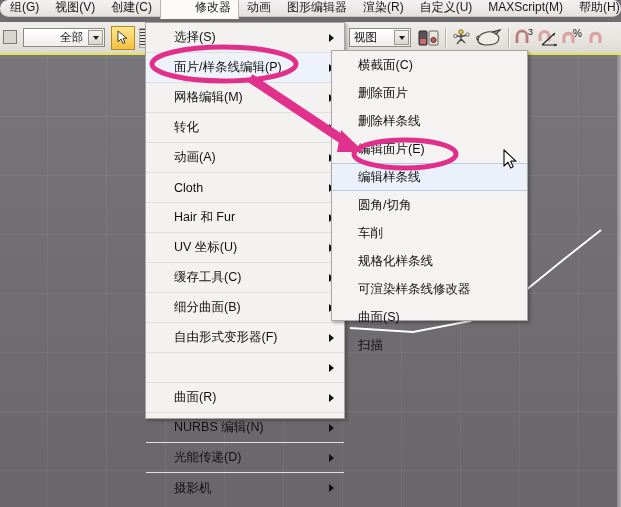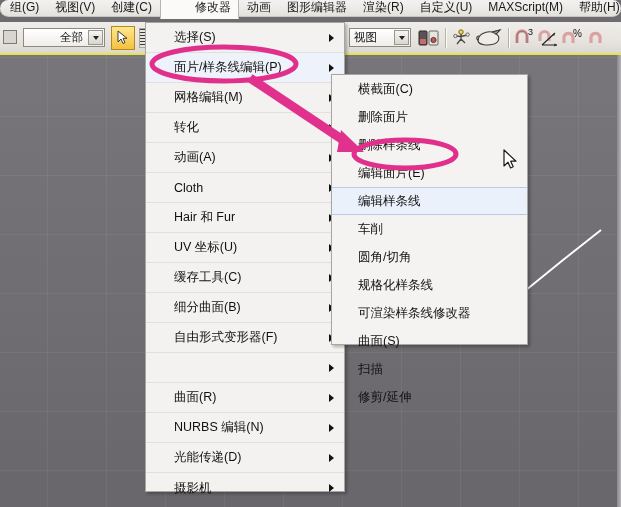--- a/index.html
+++ b/index.html
@@ -103,21 +103,21 @@
     background-size: 59px 59px;
     background-position: -12px 2px;
   }
   #vp-right-edge {
     position:absolute; right:0; top:0; width:4px; height:452px;
     background: linear-gradient(to right,#8b888d,#b6b3b6);
   }
 
   
   #menu-modifiers {
-    position:absolute; left:145px; top:22px; width:200px; height:470px;
+    position:absolute; left:145px; top:22px; width:200px; height:397px;
     background:#f3f2f0;
     border:1px solid #a9a6a0;
     box-shadow: 2px 2px 3px rgba(0,0,0,0.28);
     z-index:30;
   }
   .mi {
     position:relative; height:30px;
     display:flex; align-items:center;
     font-size:12.5px; color:#111;
     padding-left:28px;
@@ -131,21 +131,20 @@
   }
   .mi.hl { background:#eef3fb; }
 
   
   #submenu-patch {
     position:absolute; left:331px; top:50px; width:197px; height:271px;
     background:#f4f3f1;
     border:1px solid #a9a6a0;
     box-shadow: 2px 2px 3px rgba(0,0,0,0.28);
     z-index:40;
-    margin-top:24px;
   }
   .smi {
     height:28px; display:flex; align-items:center;
     font-size:12.5px; color:#111;
     padding-left:26px;
   }
   .smi.hl {
     background:#eaf1fb;
     border-top:1px solid #b6cbe6;
     border-bottom:1px solid #b6cbe6;
@@ -337,27 +336,26 @@
       <span class="caret"></span>
     </div>
   </div>
 
   <div id="submenu-patch">
     <div class="smi">横截面(C)</div>
     <div class="smi">删除面片</div>
     <div class="smi">删除样条线</div>
     <div class="smi">编辑面片(E)</div>
     <div class="smi hl">编辑样条线</div>
+    <div class="smi">圆角/切角</div>
     <div class="smi">车削</div>
-    <div class="smi">圆角/切角</div>
     <div class="smi">规格化样条线</div>
     <div class="smi">可渲染样条线修改器</div>
     <div class="smi">曲面(S)</div>
     <div class="smi">扫描</div>
-    <div class="smi">修剪/延伸</div>
   </div>
 
   <svg id="ann" viewBox="0 0 621 507">
 
     <ellipse cx="224" cy="64" rx="72" ry="17" fill="none" stroke="#e0308b" stroke-width="5"></ellipse>
 
     <ellipse cx="405" cy="154" rx="51" ry="14" fill="none" stroke="#e0308b" stroke-width="5"></ellipse>
 
     <path d="M250,78 L346,142" stroke="#e0318c" stroke-width="9" stroke-linecap="butt"></path>
     <path d="M364,152 L341,130 L337,152 Z" fill="#e0318c"></path>

